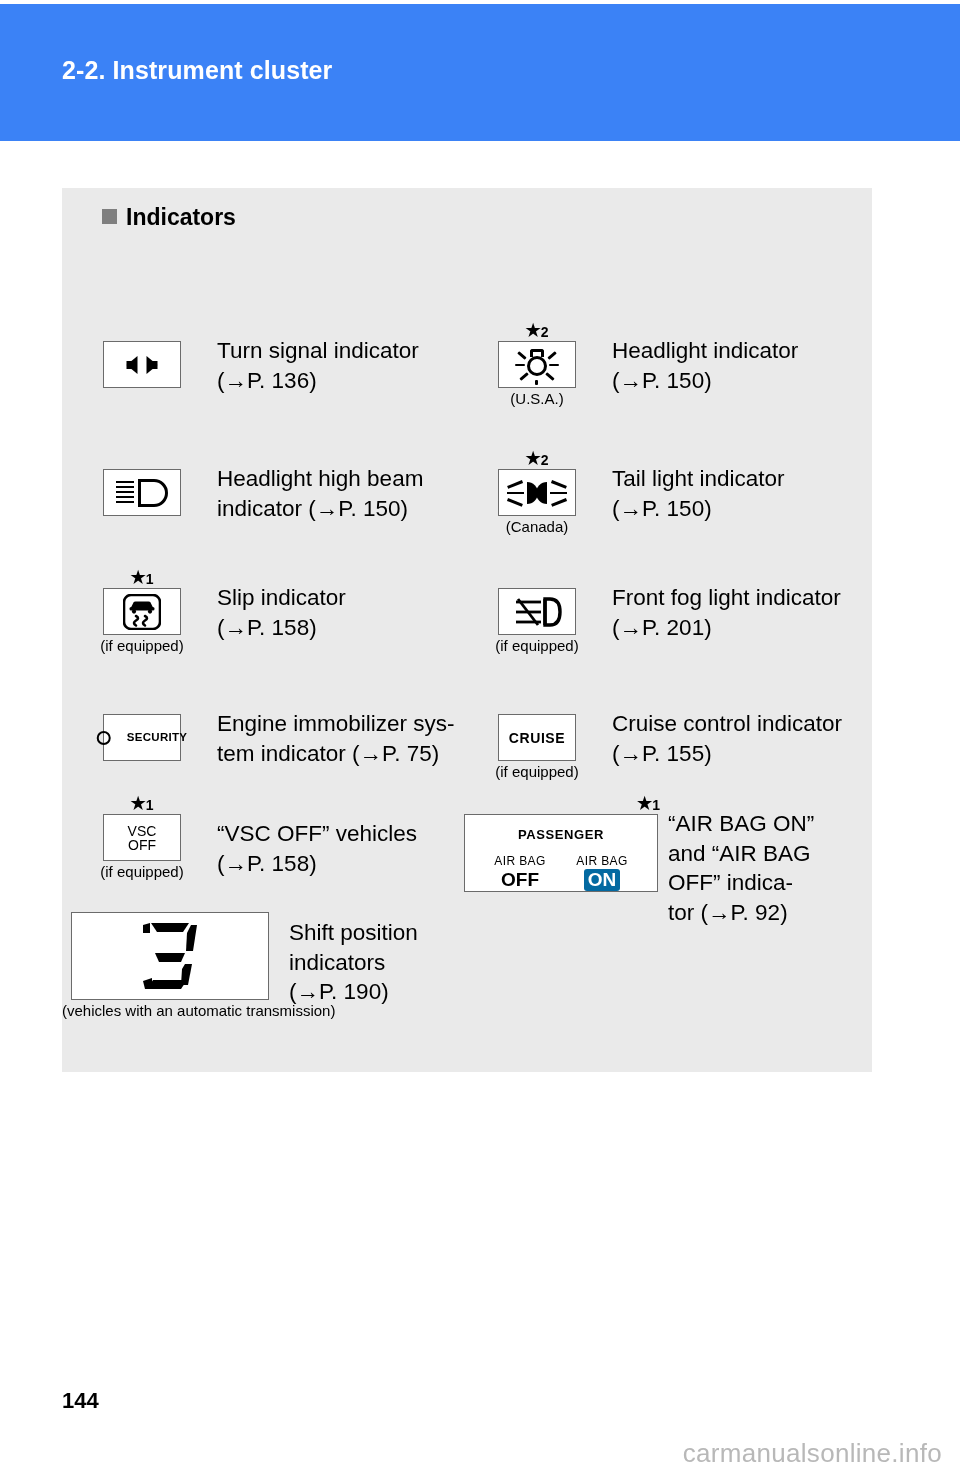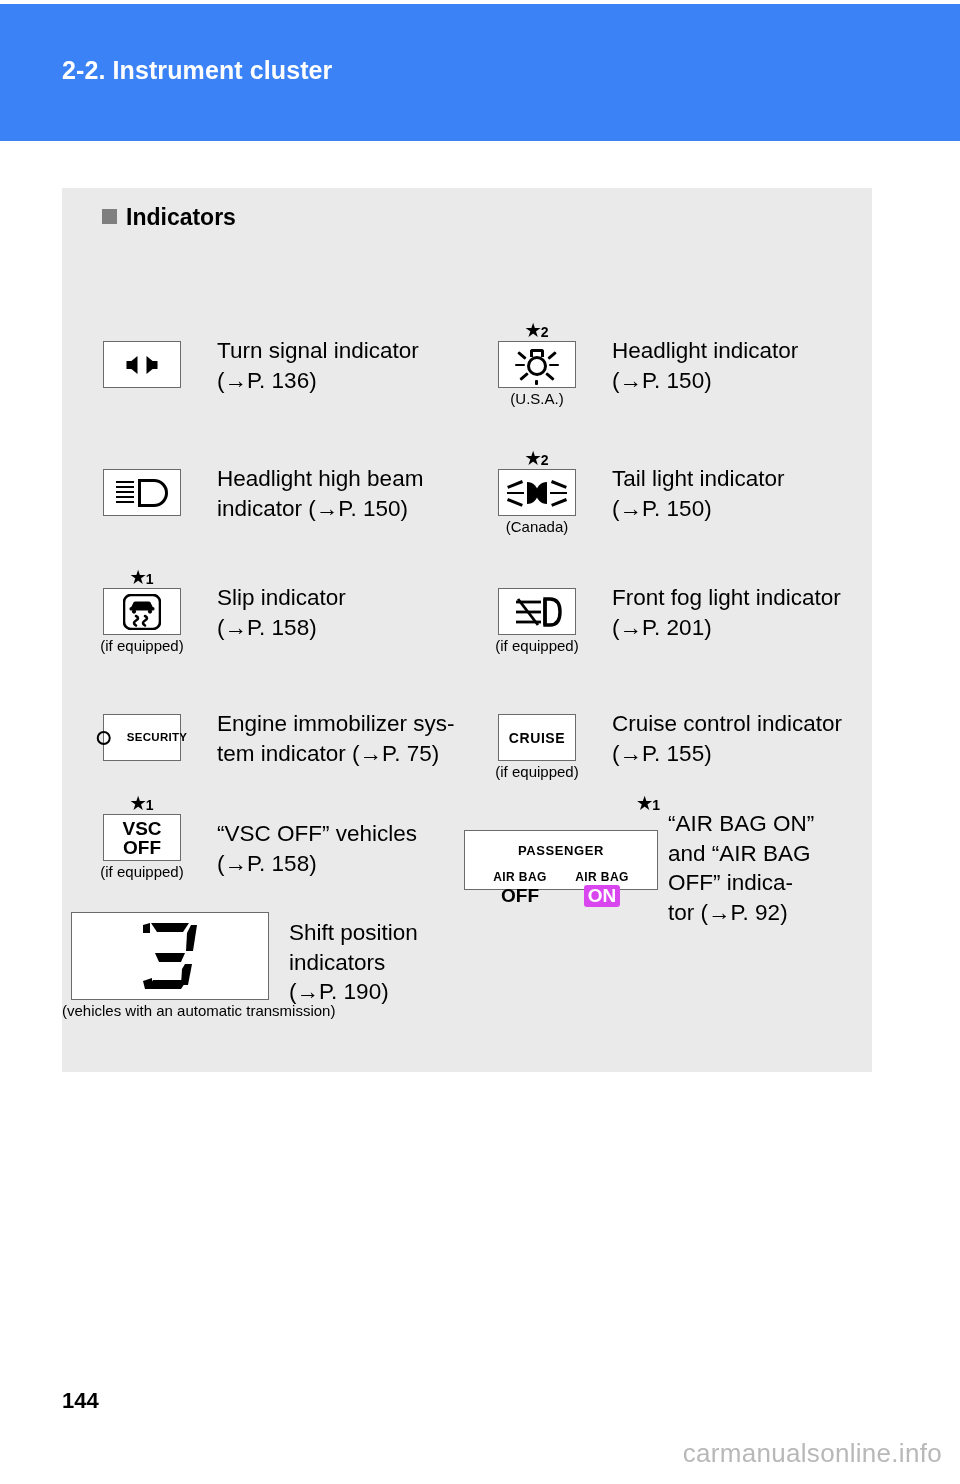--- a/index.html
+++ b/index.html
@@ -132,22 +132,21 @@
     margin: 0 auto;
     position: relative;
     box-sizing: border-box;
   }
   .iconbox.wide {
     width: 198px;
     height: 88px;
   }
   .iconbox.airbag {
     width: 194px;
-    height: 60px;
-    margin-top: 16px;
+    height: 78px;
   }
   .sub-caption {
     font-size: 15px;
     color: #000;
     margin-top: 3px;
     line-height: 1.1;
     white-space: nowrap;
     text-align: center;
   }
   .sub-caption.wide-cap {
@@ -337,22 +336,22 @@
     letter-spacing: 0.6px;
     color: #000;
     white-space: nowrap;
   }
 
   
   .vsc-lbl {
     position: absolute;
     left: 50%; top: 50%;
     transform: translate(-50%,-50%);
-    font-size: 19px;
-    font-weight: bold;
+    font-size: 14px;
+    font-weight: normal;
     line-height: 1.02;
     color: #000;
     text-align: center;
     white-space: nowrap;
   }
 
   
   .ab-passenger {
     position: absolute;
     top: 12px; left: 0; right: 0;
@@ -364,36 +363,36 @@
   }
   .ab-left, .ab-right {
     position: absolute;
     top: 40px;
     text-align: center;
   }
   .ab-left  { left: 14px;  width: 82px; }
   .ab-right { right: 14px; width: 82px; }
   .ab-small {
     font-size: 12px;
-    font-weight: bold;
+    font-weight: normal;
     letter-spacing: 0.4px;
     color: #000;
     line-height: 1.1;
     text-align: center;
   }
   .ab-big {
     font-size: 19px;
     font-weight: bold;
     color: #000;
     line-height: 1.15;
     margin-top: 1px;
   }
   .ab-big.inverted {
     display: inline-block;
-    background: #d946ef;
+    background: #0369a1;
     color: #fff;
     padding: 0 4px;
     border-radius: 3px;
   }
 
   
   .seg3 {
     position: absolute;
     left: 50%; top: 50%;
     transform: translate(-50%,-50%);

